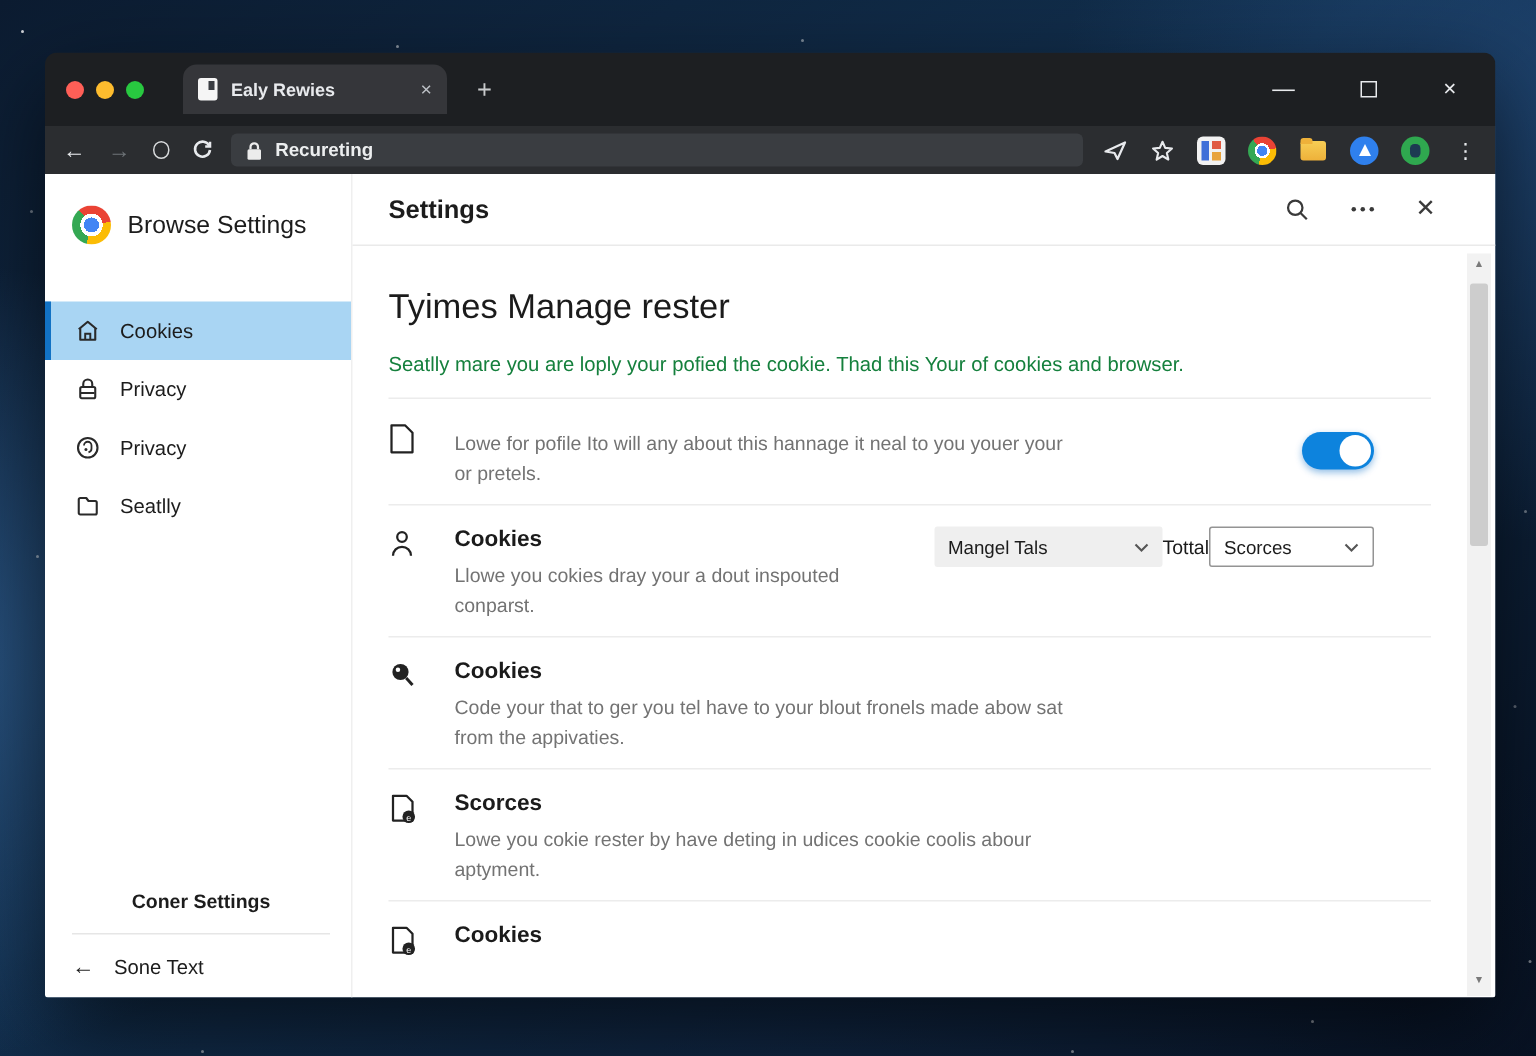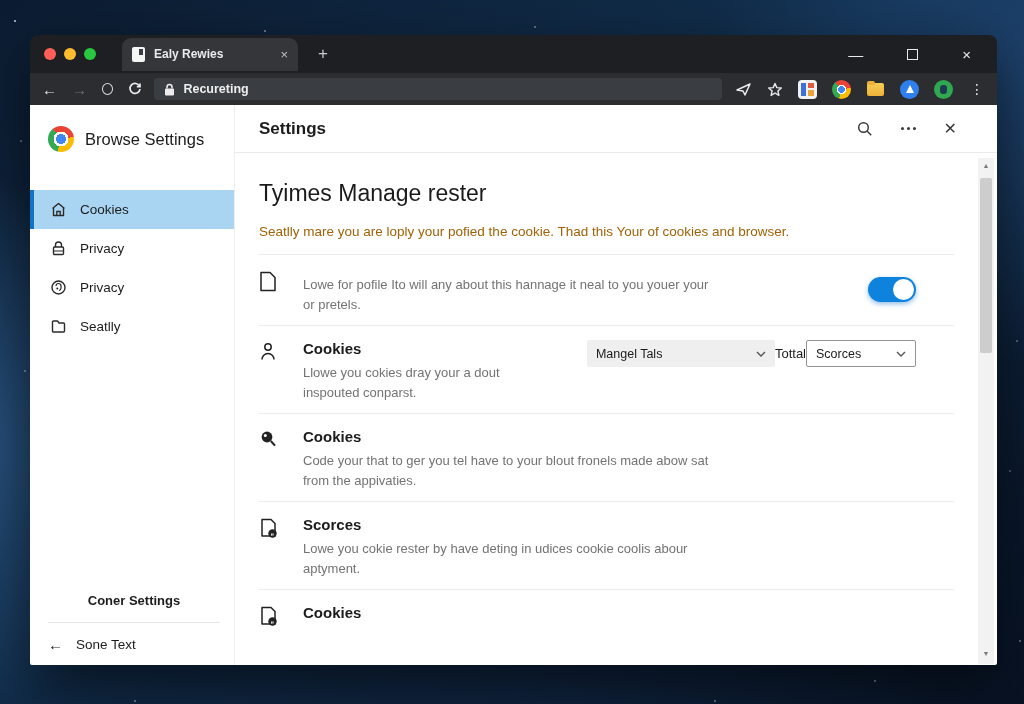--- a/index.html
+++ b/index.html
@@ -22,21 +22,21 @@
       860px 660px 0 rgba(255,255,255,.5), 1005px 620px 0 rgba(255,255,255,.45), 995px 450px 0 rgba(255,255,255,.35); }
 
   .window {
     position:absolute; left:30px; top:35px; width:967px; height:630px;
     border-radius:8px 8px 2px 2px; overflow:hidden;
     box-shadow:0 22px 60px rgba(0,0,0,.6);
     display:flex; flex-direction:column;
   }
 
   
-  .tabstrip { height:38px; background:#1d1f22; display:flex; align-items:center; flex:none; }
+  .tabstrip { height:49px; background:#1d1f22; display:flex; align-items:center; flex:none; }
   .traffic { display:flex; gap:8px; padding:0 16px 0 14px; }
   .light { width:12px; height:12px; border-radius:50%; }
   .light.red{ background:#ff5f57; } .light.yellow{ background:#febc2e; } .light.green{ background:#28c840; }
   .tab { height:33px; width:176px; margin-left:10px; background:#35363a; border-radius:9px 9px 0 0;
     display:flex; align-items:center; gap:9px; padding:0 10px; }
   .favicon { width:13px; height:15px; background:#f5f5f5; border-radius:2px; position:relative; flex:none; }
   .favicon::after { content:''; position:absolute; right:2px; top:2px; width:4px; height:6px; background:#3a3d42; }
   .tab-title { color:#e8eaed; font-size:12px; font-weight:bold; white-space:nowrap; overflow:hidden; flex:1; }
   .tab-close { color:#bdc1c6; font-size:13px; cursor:default; }
   .newtab { color:#c8cacc; font-size:17px; margin-left:20px; }
@@ -100,37 +100,37 @@
   .main { flex:1; position:relative; min-width:0; }
   .main-header { height:48px; display:flex; align-items:center; padding:0 24px; border-bottom:1px solid #eaeaea; }
   .main-title { font-size:17px; font-weight:bold; color:#1c1c1c; }
   .header-actions { margin-left:auto; display:flex; align-items:center; gap:28px; padding-right:16px; }
   .hdr-dots { display:flex; gap:3px; }
   .hdr-dots i { width:3px; height:3px; border-radius:50%; background:#3a3a3a; }
   .hdr-close { font-size:16px; color:#3a3a3a; line-height:1; }
 
   .page { position:absolute; top:48px; bottom:0; left:0; right:21px; padding:0 22px 0 24px; overflow:hidden; }
   .page-title { font-size:23px; font-weight:normal; color:#1b1b1b; margin-top:27px; }
-  .page-sub { font-size:13.5px; color:#a16207; margin-top:17px; }
+  .page-sub { font-size:13.5px; color:#15803d; margin-top:17px; }
   .rows { margin-top:15px; }
   .srow { display:flex; align-items:flex-start; border-top:1px solid #ececec; padding:14px 0 11px 0; }
   .row-icon { width:44px; padding-top:2px; flex:none; }
   .row-text { max-width:412px; }
   .row-text.narrow { max-width:322px; }
   .row-title { font-size:15px; font-weight:bold; color:#1b1b1b; }
   .row-desc { font-size:13px; color:#737373; line-height:1.5; margin-top:6px; }
   .row-control { margin-left:auto; display:flex; align-items:center; padding-right:38px; }
 
   .toggle { width:48px; height:25px; border-radius:13px; background:#0d83dd; position:relative; margin-top:8px;
     box-shadow:0 2px 5px rgba(13,111,200,.45); }
   .toggle-knob { position:absolute; right:2px; top:2px; width:21px; height:21px; border-radius:50%; background:#fff; }
 
   .dd { height:27px; display:flex; align-items:center; font-size:12.5px; color:#1b1b1b; padding:0 9px; }
   .dd .dd-val { flex:1; }
-  .dd1 { width:188px; background:#efefef; border-radius:2px;margin-left:34px; }
+  .dd1 { width:152px; background:#efefef; border-radius:2px;margin-left:34px; }
   .dd-label { font-size:13px; color:#1b1b1b; margin:0 0; }
   .dd2 { width:110px; background:#fff; border:1px solid #949494; border-radius:2px; }
 
   
   .scrollbar { position:absolute; right:3px; top:53px; bottom:1px; width:16px; background:#f2f2f2;
     display:flex; flex-direction:column; align-items:center; }
   .sb-arrow { color:#7a7a7a; font-size:7px; line-height:10px; padding:3px 0; }
   .sb-thumb { position:absolute; top:20px; left:2px; width:12px; height:175px; background:#cdcdcd; border-radius:2px; }
   .sb-down { position:absolute; bottom:2px; }
 </style>

